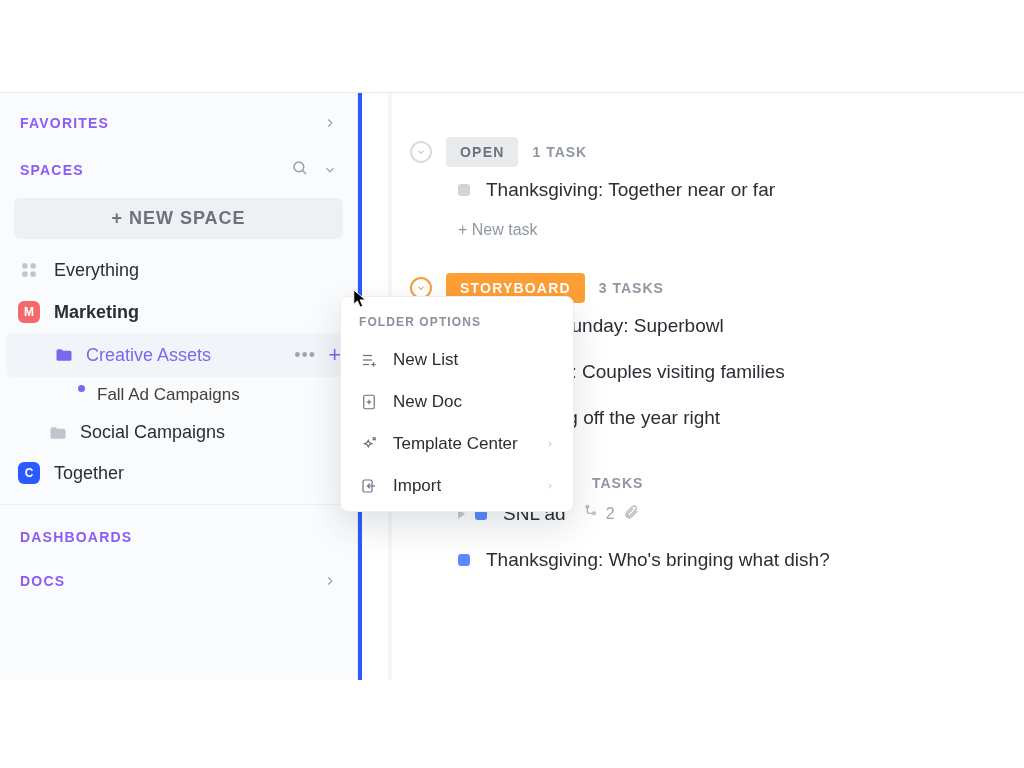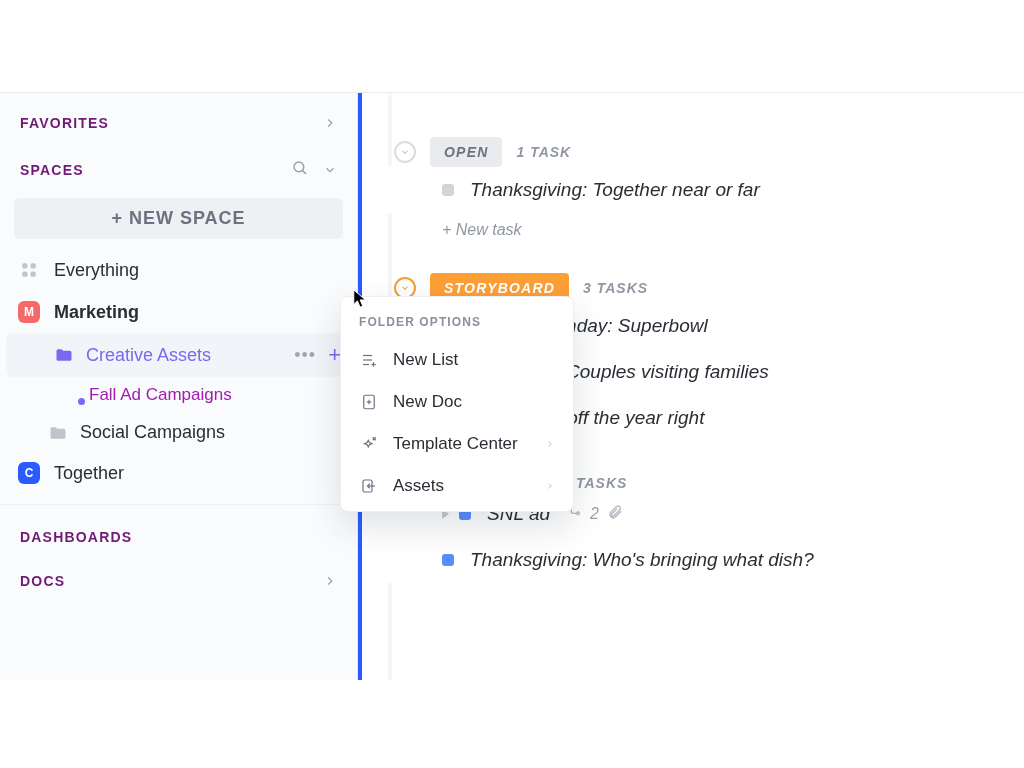--- a/index.html
+++ b/index.html
@@ -1,21 +1,21 @@
 <!DOCTYPE html>
 <html><head>
 <meta charset="utf-8">
 <style>
   * { box-sizing: border-box; margin: 0; padding: 0; }
   html, body { width: 1024px; height: 768px; font-family: -apple-system, "Segoe UI", Helvetica, Arial, sans-serif; background: #fff; }
   .canvas { position: relative; width: 1024px; height: 768px; background: #fff; }
   .app { position: absolute; left: 0; top: 92px; width: 1024px; height: 588px; background: #fcfcfd; display: flex; border-top: 1px solid #e9ebf0; }
   
   .sidebar { width: 358px; flex: 0 0 358px; background: #fafbfc; border-right: 1px solid #e9ebf0; display: flex; flex-direction: column; padding: 8px 0 0 0; }
-  .sec-header { display: flex; align-items: center; justify-content: space-between; padding: 14px 20px; color: #701a75; font-size: 14px; letter-spacing: 1.2px; font-weight: 600; }
+  .sec-header { display: flex; align-items: center; justify-content: space-between; padding: 14px 20px; color: #8b5cf6; font-size: 14px; letter-spacing: 1.2px; font-weight: 600; }
   .sec-header .right { display: flex; gap: 14px; align-items: center; }
   .chev { width: 14px; height: 14px; display: inline-block; }
   .chev svg { width: 14px; height: 14px; stroke: #9aa0ab; stroke-width: 2; fill: none; }
   .iconbtn svg { width: 18px; height: 18px; stroke: #9aa0ab; stroke-width: 2; fill: none; }
   .new-space { margin: 4px 14px 10px; background: #eef0f3; color: #6b7280; font-size: 18px; letter-spacing: 1px; font-weight: 600; text-align: center; padding: 10px 0; border-radius: 6px; cursor: pointer; }
   .space-row { display: flex; align-items: center; gap: 14px; padding: 10px 18px; cursor: pointer; font-size: 18px; color: #2a2e34; }
   .space-row .name { flex: 1; }
   .space-row.bold { font-weight: 700; }
   .sq { width: 22px; height: 22px; border-radius: 6px; display: flex; align-items: center; justify-content: center; font-size: 12px; font-weight: 700; color: #fff; }
   .sq.grid { background: transparent; }
@@ -24,28 +24,28 @@
   .sq.blue { background: #2a5bff; }
   .folder-row { display: flex; align-items: center; gap: 12px; padding: 9px 18px 9px 48px; font-size: 18px; color: #2a2e34; cursor: pointer; }
   .folder-row.active { color: #7b68ee; background: #f3f4f9; border-radius: 6px; margin: 0 6px; padding-right: 10px; }
   .folder-row .label { flex: 1; }
   .folder-ico { width: 20px; height: 20px; }
   .folder-ico svg { width: 20px; height: 20px; fill: #c0c4cc; }
   .folder-row.active .folder-ico svg { fill: #7b68ee; }
   .row-actions { display: flex; gap: 12px; align-items: center; }
   .dots { color: #a0a6b1; font-size: 18px; letter-spacing: 1px; }
   .plus { color: #7b68ee; font-size: 22px; font-weight: 300; }
-  .list-row { display: flex; align-items: flex-end; gap: 4px; padding: 8px 18px 8px 78px; font-size: 17px; color: #a21caf; cursor: pointer; }
+  .list-row { display: flex; align-items: flex-start; gap: 12px; padding: 8px 18px 8px 78px; font-size: 17px; color: #404040; cursor: pointer; }
   .bullet { width: 7px; height: 7px; border-radius: 50%; background: #7b68ee; }
   .divider { height: 1px; background: #edeff3; margin: 10px 0; }
   
   .main { flex: 1; position: relative; background: #fff; overflow: hidden; }
   .vbar { position: absolute; left: 0; top: 0; bottom: 0; width: 4px; background: #2a5bff; }
   .col { position: absolute; left: 30px; top: 0; bottom: 0; width: 4px; background: #f5f6f8; }
-  .content { position: absolute; left: 18px; right: 0; top: 44px; font-style: italic; }
+  .content { position: absolute; left: 34px; right: 0; top: 44px; }
   .group { margin-bottom: 34px; }
   .group-head { display: flex; align-items: center; gap: 14px; margin-left: 18px; }
   .circ { width: 22px; height: 22px; border: 2px solid #d9dce2; border-radius: 50%; display: flex; align-items: center; justify-content: center; }
   .circ.orange { border-color: #f29e38; }
   .circ svg { width: 10px; height: 10px; stroke-width: 2.5; fill: none; }
   .circ svg.gray { stroke: #b9bec7; }
   .circ svg.orange { stroke: #f29e38; }
   .pill { padding: 7px 14px; font-size: 14px; font-weight: 700; letter-spacing: 1.2px; border-radius: 4px; color: #6b7280; background: #e9ebef; }
   .pill.orange { background: #fd9f35; color: #fff; }
   .count { font-size: 14px; letter-spacing: 1px; color: #9097a2; font-weight: 600; text-align: center; }
@@ -293,21 +293,21 @@
     </div>
 
     <div class="pop-item">
       <span class="ico">
         <svg viewBox="0 0 24 24">
             <rect x="4" y="4" width="12" height="16" rx="2"></rect>
             <line x1="20" y1="12" x2="10" y2="12"></line>
             <polyline points="13 9 10 12 13 15"></polyline>
           </svg>
       </span>
-      <span>Assets</span>
+      <span>Import</span>
       <span class="arrow"><svg viewBox="0 0 24 24">
             <polyline points="9 6 15 12 9 18"></polyline>
           </svg></span>
     </div>
   </div>
 
   <div class="cursor">
     <svg viewBox="0 0 20 24">
         <path d="M2 2 L2 18 L6 14 L9 21 L12 20 L9 13 L15 13 Z" fill="#000" stroke="#fff" stroke-width="1"></path>
       </svg>

